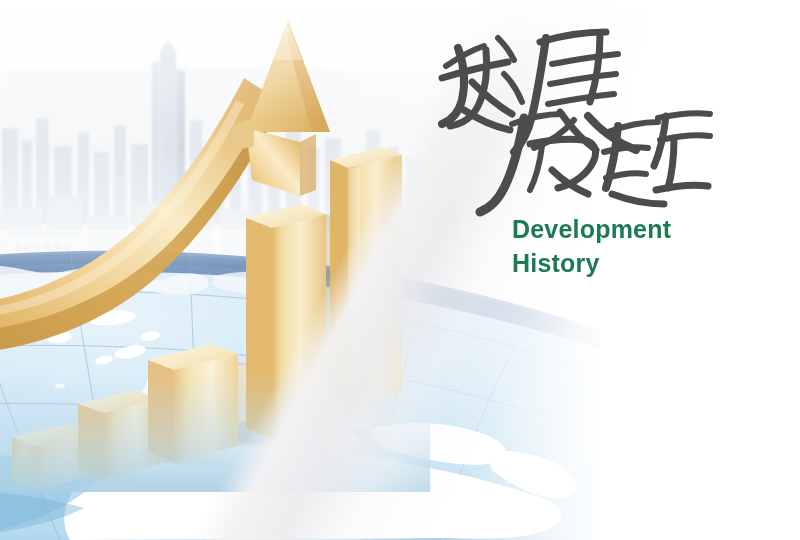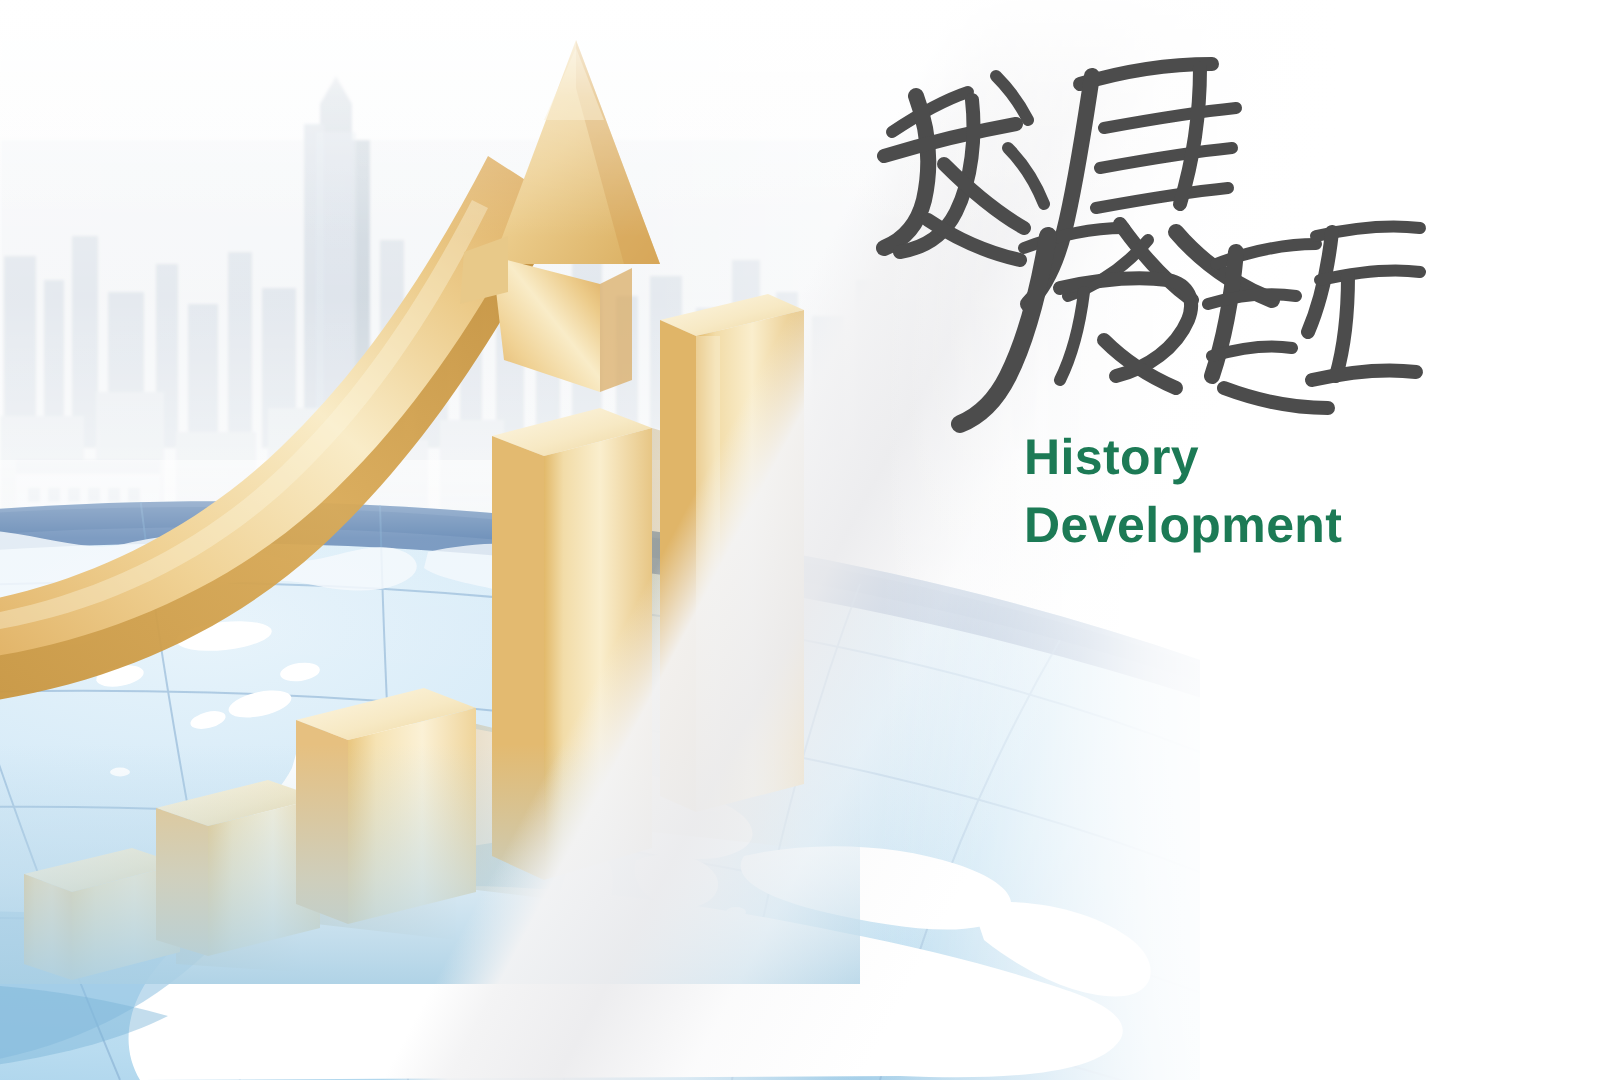--- a/index.html
+++ b/index.html
@@ -535,18 +535,18 @@
             <path d="M238,96 C236,114 232,132 226,146" stroke-width="7"></path>
             <path d="M232,120 C250,116 268,114 282,116" stroke-width="6"></path>
             <path d="M246,118 C246,136 244,154 240,168" stroke-width="7"></path>
             <path d="M228,170 C246,166 264,164 280,166" stroke-width="7"></path>
           </g>
         </g>
       </svg>
     </div>
 
     <div class="en-wrap">
+      <div class="en-line">Development</div>
       <div class="en-line">History</div>
-      <div class="en-line">Development</div>
     </div>
   </div>
 
 </div>
 
 </body></html>

